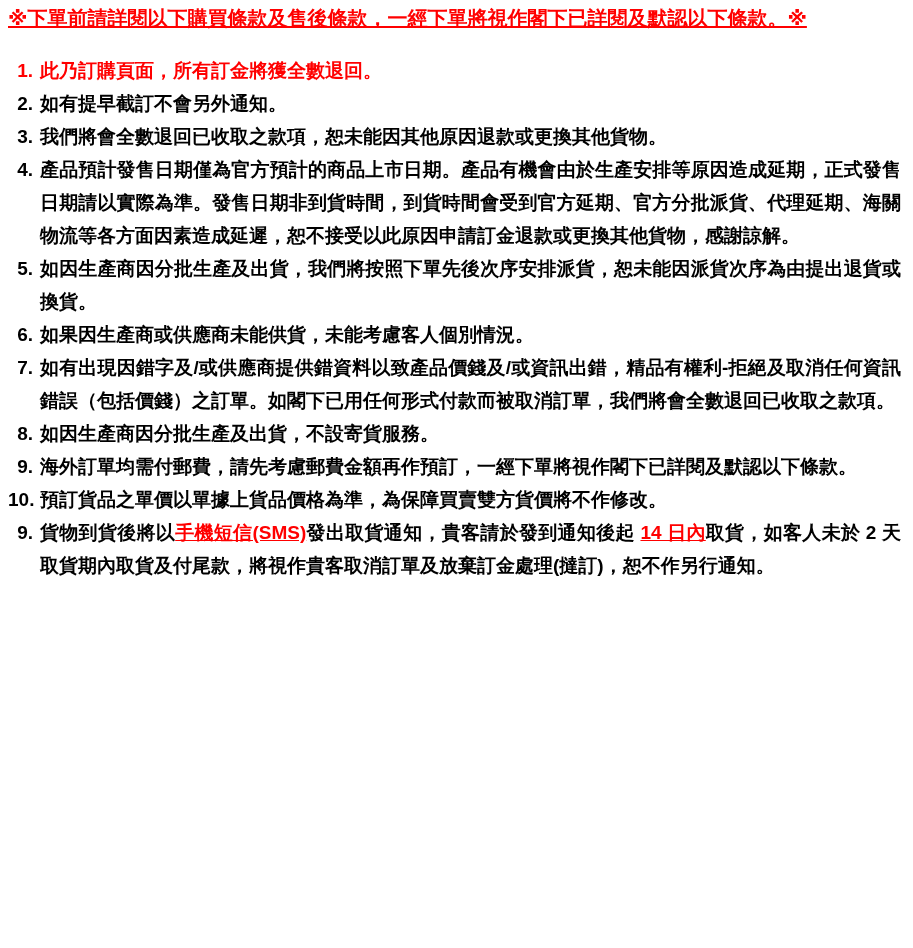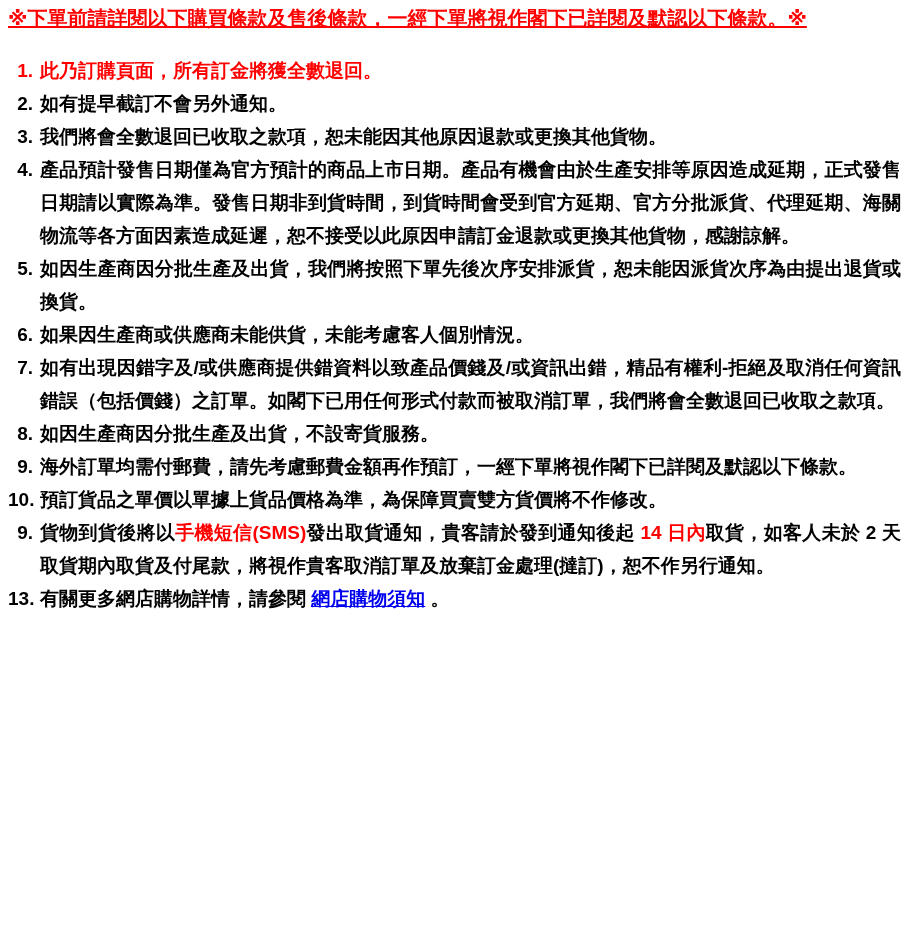--- a/index.html
+++ b/index.html
@@ -58,20 +58,21 @@
     flex: 1;
     text-align: justify;
     text-justify: inter-ideograph;
   }
   .term-item.red,
   .seg.red {
     color: var(--red);
   }
   .seg.red-underline {
     color: var(--red);
+    text-decoration: underline;
   }
   a.seg.link {
     color: var(--link);
     text-decoration: underline;
     cursor: pointer;
   }
 </style>
 </head>
 <body>
 
@@ -115,18 +116,14 @@
         <div class="term-text"><span class="seg">海外訂單均需付郵費，請先考慮郵費金額再作預訂，一經下單將視作閣下已詳閱及默認以下條款。</span></div>
       </div>
       <div class="term-item">
         <span class="term-num">10.</span>
         <div class="term-text"><span class="seg">預訂貨品之單價以單據上貨品價格為準，為保障買賣雙方貨價將不作修改。</span></div>
       </div>
       <div class="term-item">
         <span class="term-num">9.</span>
         <div class="term-text"><span class="seg">貨物到貨後將以</span><span class="seg red-underline">手機短信(SMS)</span><span class="seg">發出取貨通知，貴客請於發到通知後起 </span><span class="seg red-underline">14 日內</span><span class="seg">取貨，如客人未於 2 天取貨期內取貨及付尾款，將視作貴客取消訂單及放棄訂金處理(撻訂)，恕不作另行通知。</span></div>
       </div>
-      <div class="term-item">
-        <span class="term-num">13.</span>
-        <div class="term-text"><span class="seg">有關更多網店購物詳情，請參閱 </span><a href="#" class="seg link">網店購物須知</a><span class="seg"> 。</span></div>
-      </div>
     </div>
 </div>
 
 </body></html>

